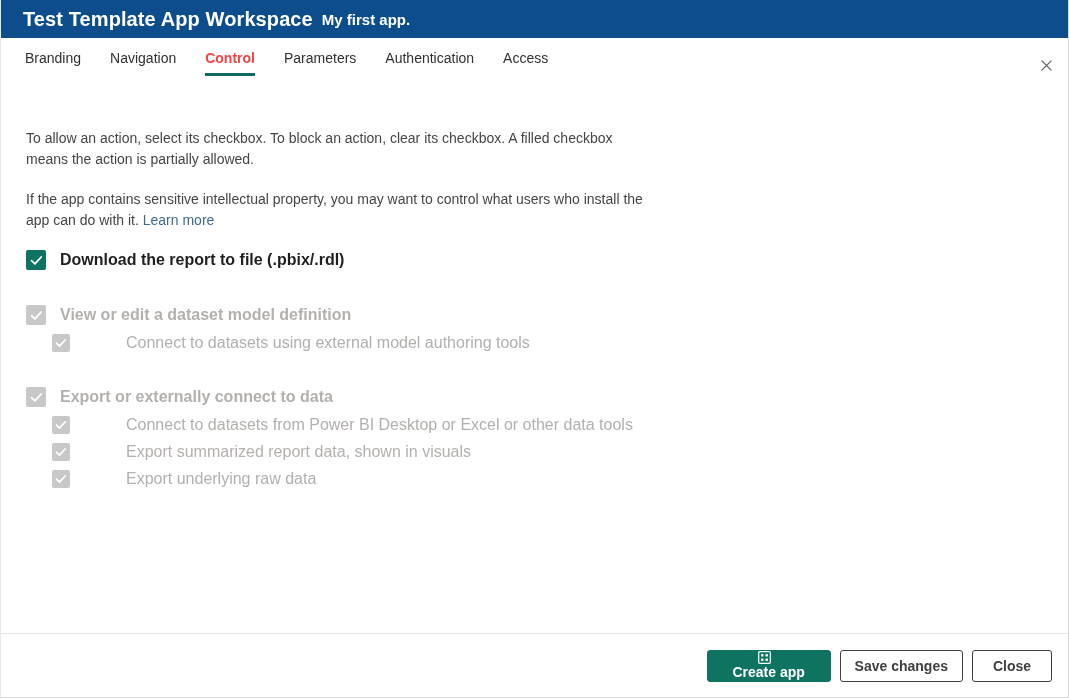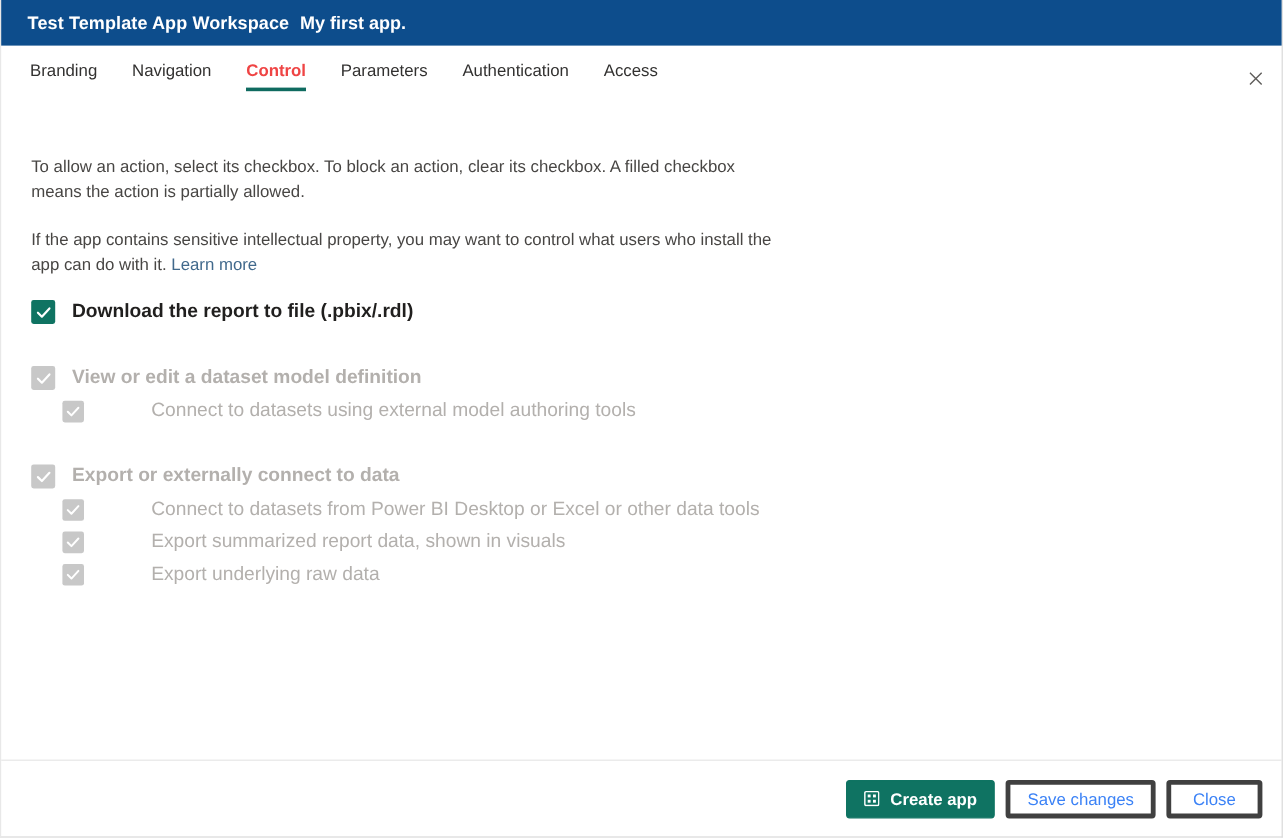--- a/index.html
+++ b/index.html
@@ -35,21 +35,21 @@
     height: 38px;
     flex: 0 0 38px;
     background: #0d4d8c;
     color: #ffffff;
     display: flex;
     align-items: center;
     padding-left: 22px;
     box-sizing: border-box;
   }
   #header .ws-title {
-    font-size: 15px;
+    font-size: 20px;
     font-weight: bold;
     letter-spacing: .1px;
   }
   #header .app-sub {
     font-size: 15px;
     font-weight: bold;
     margin-left: 9px;
   }
 
   
@@ -185,32 +185,34 @@
     font-family: "Liberation Sans", sans-serif;
     border-radius: 3px;
     box-sizing: border-box;
     display: inline-flex;
     align-items: center;
     justify-content: center;
     cursor: pointer;
     padding: 0 14px;
     margin-left: 9px;
     white-space: nowrap;
+    flex-direction: column;
   }
   .btn.primary {
     background: #0f7362;
     color: #ffffff;
     border: 1px solid #0f7362;
     font-weight: bold;
     min-width: 124px;
   }
   .btn.secondary {
     background: #ffffff;
-    color: #3b82f6;
-    border: 4px solid #404040;
+    color: #404040;
+    border: 1px solid #404040;
+    font-weight: bold;
   }
   .btn .app-icon {
     margin-right: 9px;
     display: inline-flex;
     align-items: center;
   }
 </style>
 </head>
 <body>
 

